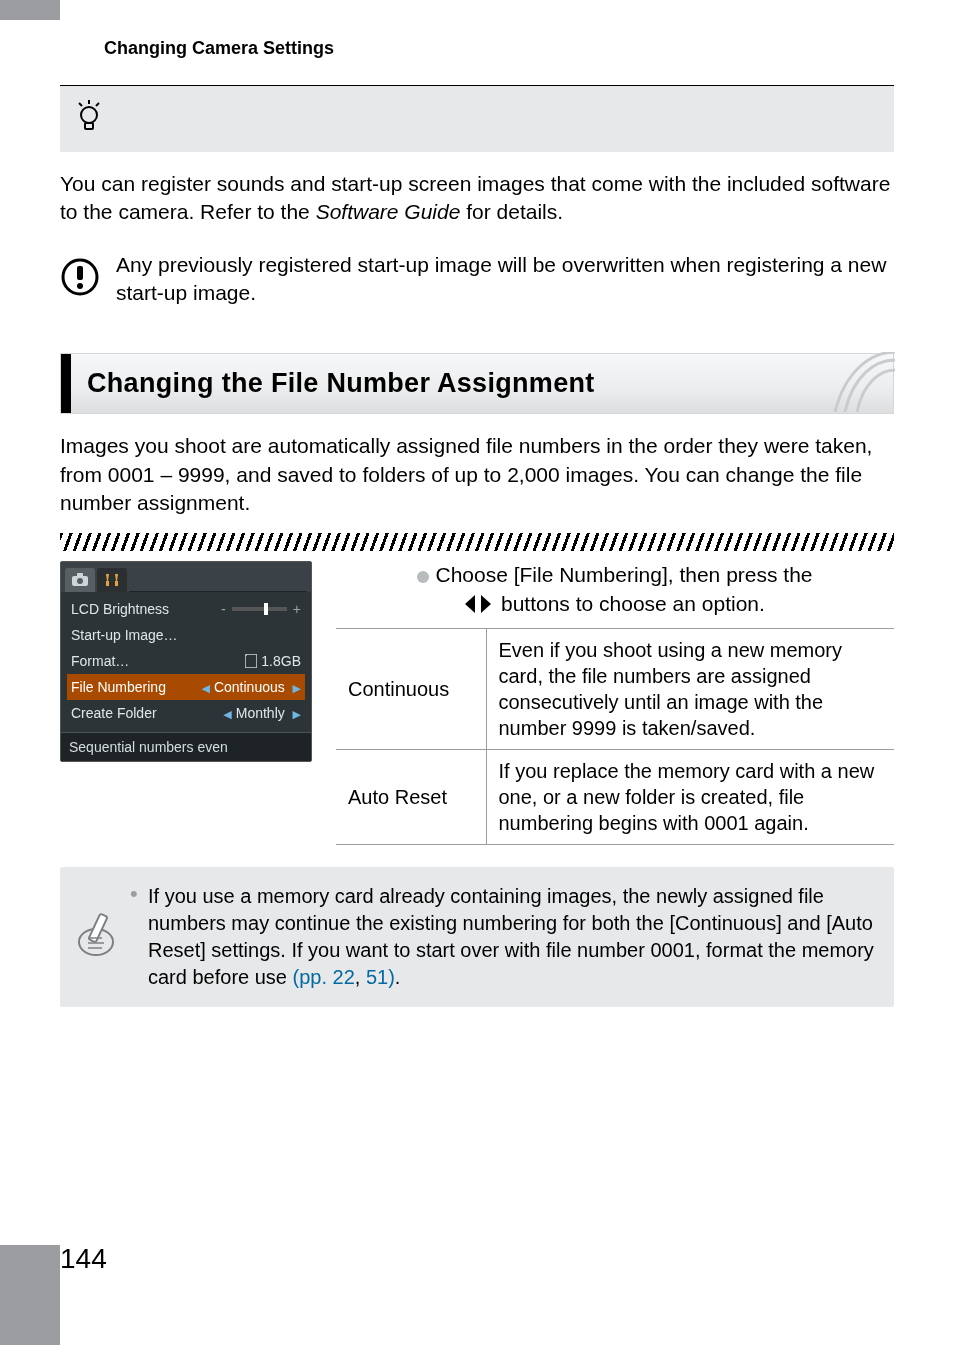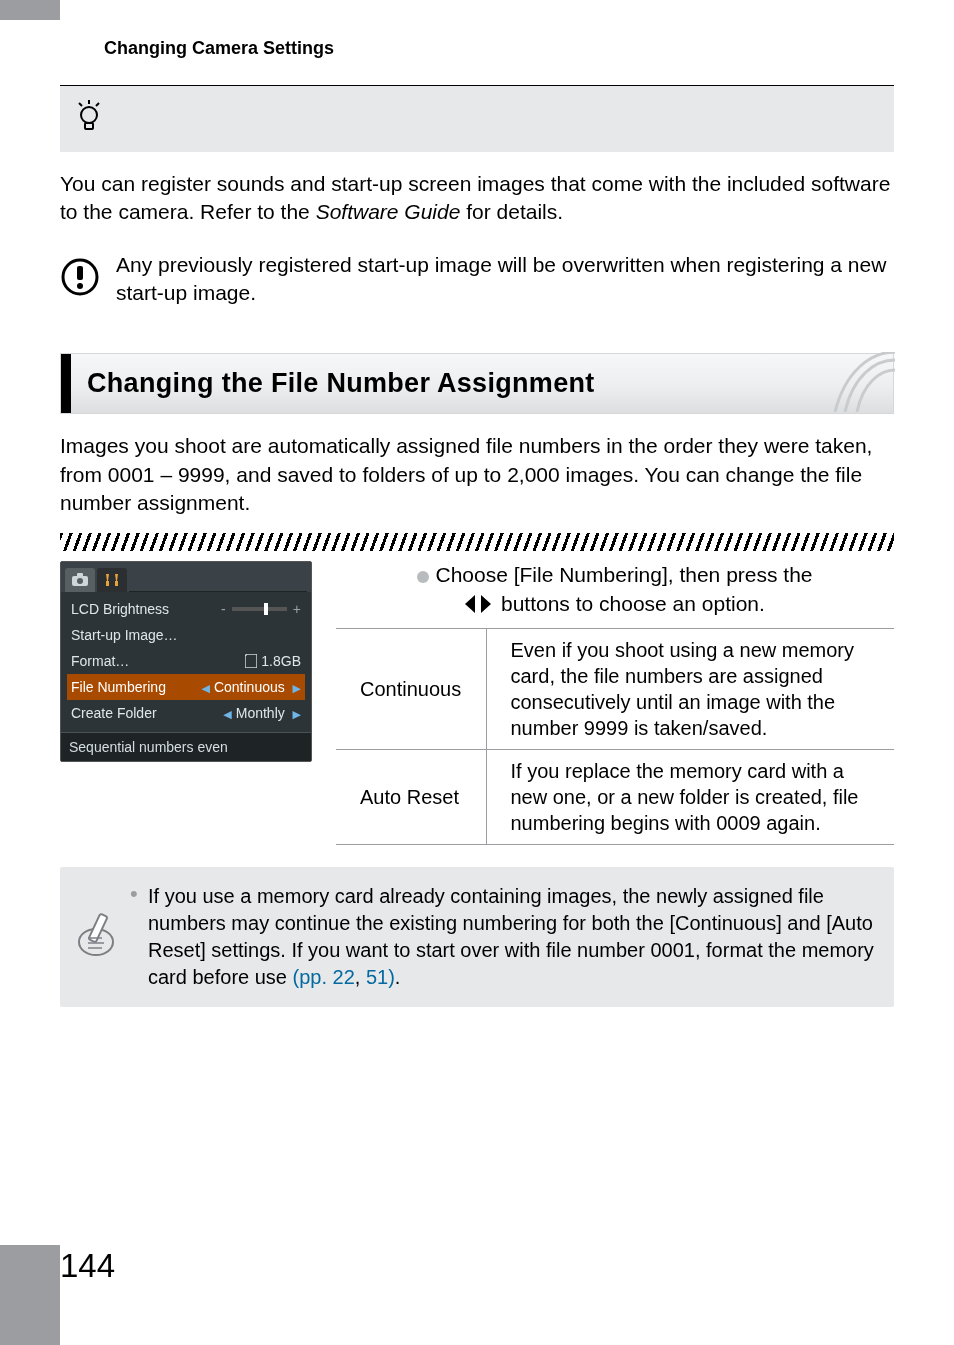--- a/index.html
+++ b/index.html
@@ -42,31 +42,31 @@
   .s-slider .track { flex:1; height:4px; background:#555; position:relative; }
   .s-slider .thumb { position:absolute; left:58%; top:-4px; width:4px; height:12px; background:#fff; }
   .s-help { background: #1e2426; color: #d6dde1; font-size: 14px; padding: 6px 8px; border-top: 1px solid #4a5256; }
 
   .right-col { flex: 1; }
   .gray-bullet { display: inline-block; width: 12px; height: 12px; border-radius: 50%; background: #b9bcbe; margin-right: 6px; position: relative; top: 1px; }
   .instr-line { font-size: 21px; line-height: 1.35; text-align: center; }
   .lr-icon { display:inline-block; vertical-align: -2px; margin-right:4px; }
 
   table.options { width: 100%; border-collapse: collapse; margin-top: 8px; font-size: 20px; }
-  table.options td { border-top: 1px solid #9b9da0; border-bottom: 1px solid #9b9da0; padding: 8px 24px; vertical-align: middle; line-height: 1.3; }
+  table.options td { border-top: 1px solid #9b9da0; border-bottom: 1px solid #9b9da0; padding: 8px 12px; vertical-align: middle; line-height: 1.3; }
   table.options td:first-child { width: 150px; border-right: 1px solid #9b9da0; }
 
   .gray-callout { background: #e7e8ea; margin: 22px 0 0 0; padding: 14px 16px; display: flex; gap: 14px; align-items: center; border-radius: 2px; }
   .gray-callout .icon { flex: 0 0 40px; }
   .gray-callout ul { list-style: none; padding: 0; margin: 0; }
   .gray-callout li { position: relative; padding-left: 18px; font-size: 20px; line-height: 1.35; margin: 2px 0; }
   .gray-callout li::before { content: "•"; position: absolute; left: 0; top: 0; color: #9b9da0; font-size: 22px; line-height: 1; }
   .blue-link { color: #0369a1; }
 
-  .page-num { position: absolute; left: 60px; bottom: 60px; font-size: 33px; }
+  .page-num { position: absolute; left: 60px; bottom: 70px; font-size: 28px; }
 </style>
 </head>
 <body>
 
 <div class="page">
   <div class="left-gutter"></div>
   <div class="bottom-gutter"></div>
 
   <div class="section-label">Changing Camera Settings</div>
 
@@ -181,21 +181,21 @@
         </span><span> buttons to choose an option.</span>
       </p>
       <table class="options">
         <tbody>
             <tr>
           <td>Continuous</td>
           <td>Even if you shoot using a new memory card, the file numbers are assigned consecutively until an image with the number 9999 is taken/saved.</td>
         </tr>
         <tr>
           <td>Auto Reset</td>
-          <td>If you replace the memory card with a new one, or a new folder is created, file numbering begins with 0009 again.</td>
+          <td>If you replace the memory card with a new one, or a new folder is created, file numbering begins with 0001 again.</td>
         </tr>
       </tbody>
         </table>
     </div>
   </div>
 
   <div class="gray-callout">
     <div class="icon">
       <svg width="40" height="46" viewBox="0 0 40 46">
         <ellipse cx="20" cy="30" rx="17" ry="13" fill="none" stroke="#7c8084" stroke-width="2"></ellipse>

